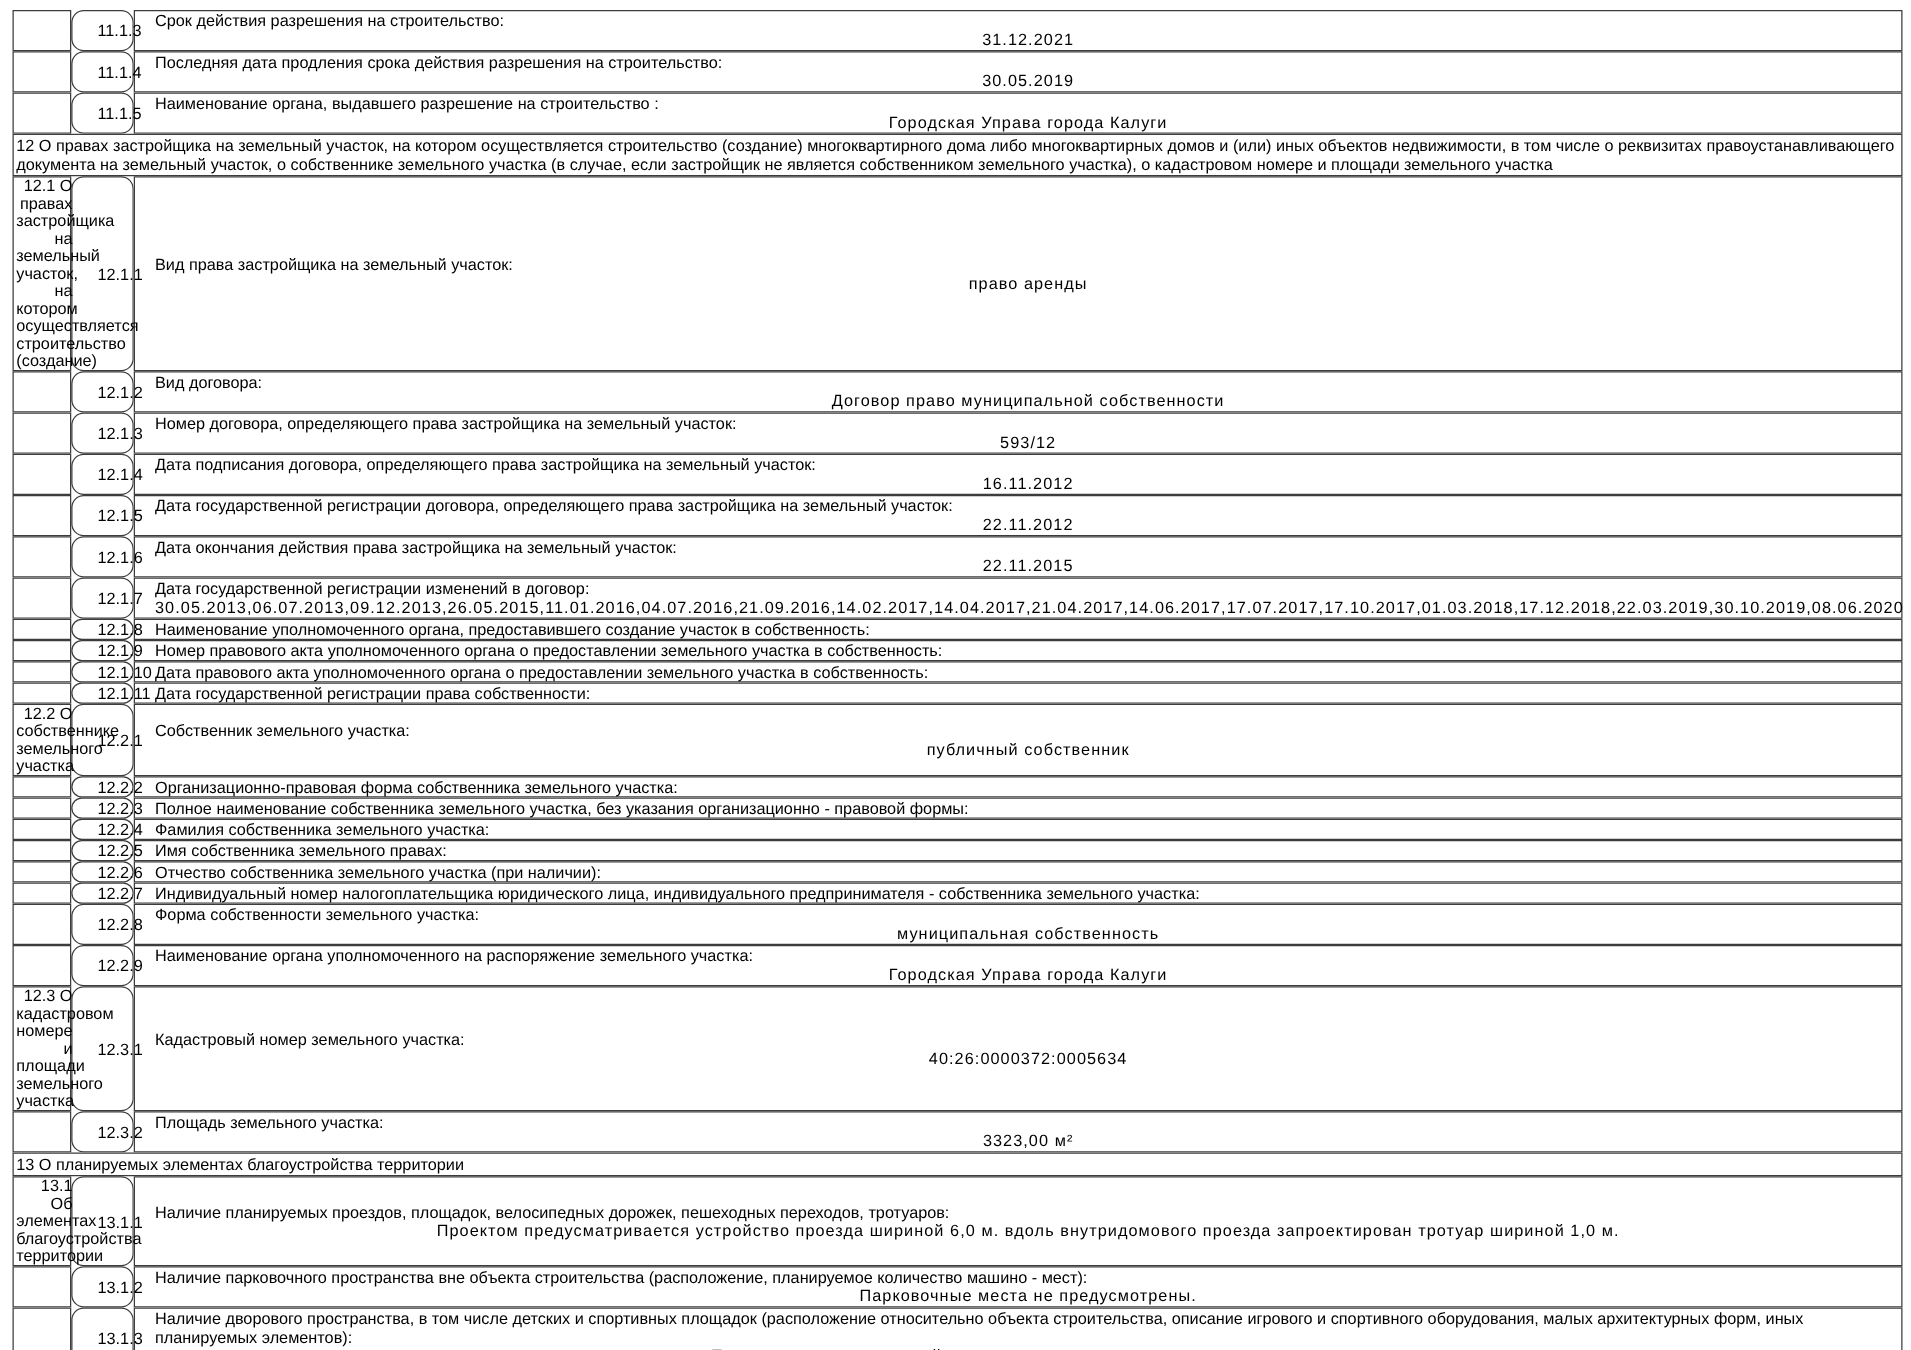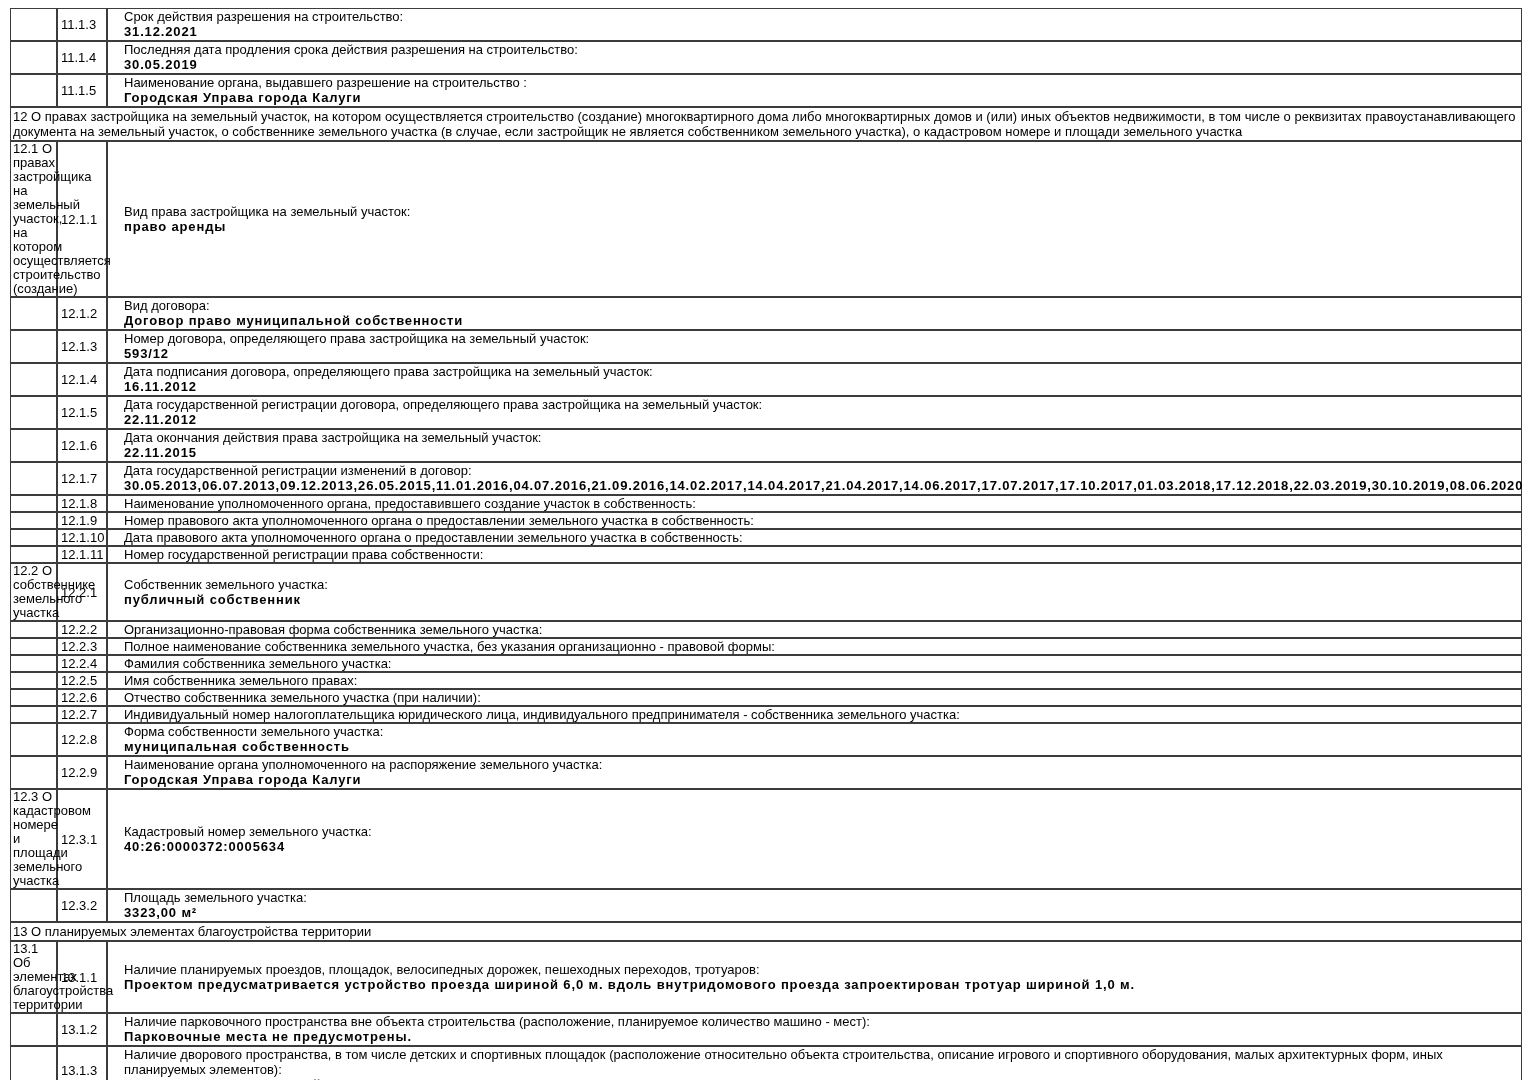--- a/index.html
+++ b/index.html
@@ -24,42 +24,43 @@
   col.ca { width: 47px; }
   col.cb { width: 50px; }
   td {
     border: 1px solid #3c3c3c;
     padding: 0;
     vertical-align: middle;
     font-size: 13px;
     line-height: 15px;
     background: #ffffff;
   }
-  td.ca { overflow: visible; }
-  td.cb { padding-left: 3px; overflow: visible; }
+  td.ca { overflow: visible; text-align: right; }
+  td.cb { padding-left: 20px; overflow: visible; border-radius: 10px; }
   td.cc { padding-left: 16px; overflow: visible; }
   td.sec { padding: 1px 2px; line-height: 15px; margin-top: 32px; }
   .seclabel {
     width: 45px;
     padding-left: 2px;
     line-height: 14px;
     overflow: visible;
     white-space: normal;
     position: relative;
     z-index: 2;
   }
   .lbl {
     line-height: 15px;
   }
   .val {
-    font-weight: bold;
+    font-weight: normal;
     letter-spacing: 0.85px;
     white-space: nowrap;
     line-height: 16px;
     overflow: visible;
+    text-align: center;
   }
 </style>
 </head>
 <body>
 
 <table class="decl">
   <colgroup>
     <col class="ca">
     <col class="cb">
     <col>
@@ -168,21 +169,21 @@
         <td class="ca"></td>
         <td class="cb">12.1.10</td>
         <td class="cc">
           <div class="lbl">Дата правового акта уполномоченного органа о предоставлении земельного участка в собственность:</div>
         </td>
       </tr>
       <tr>
         <td class="ca"></td>
         <td class="cb">12.1.11</td>
         <td class="cc">
-          <div class="lbl">Номер государственной регистрации права собственности:</div>
+          <div class="lbl">Дата государственной регистрации права собственности:</div>
         </td>
       </tr>
       <tr>
         <td class="ca">
           <div class="seclabel">12.2 О собственнике земельного участка</div>
         </td>
         <td class="cb">12.2.1</td>
         <td class="cc">
           <div class="lbl">Собственник земельного участка:</div>
           <div class="val">публичный собственник</div>

